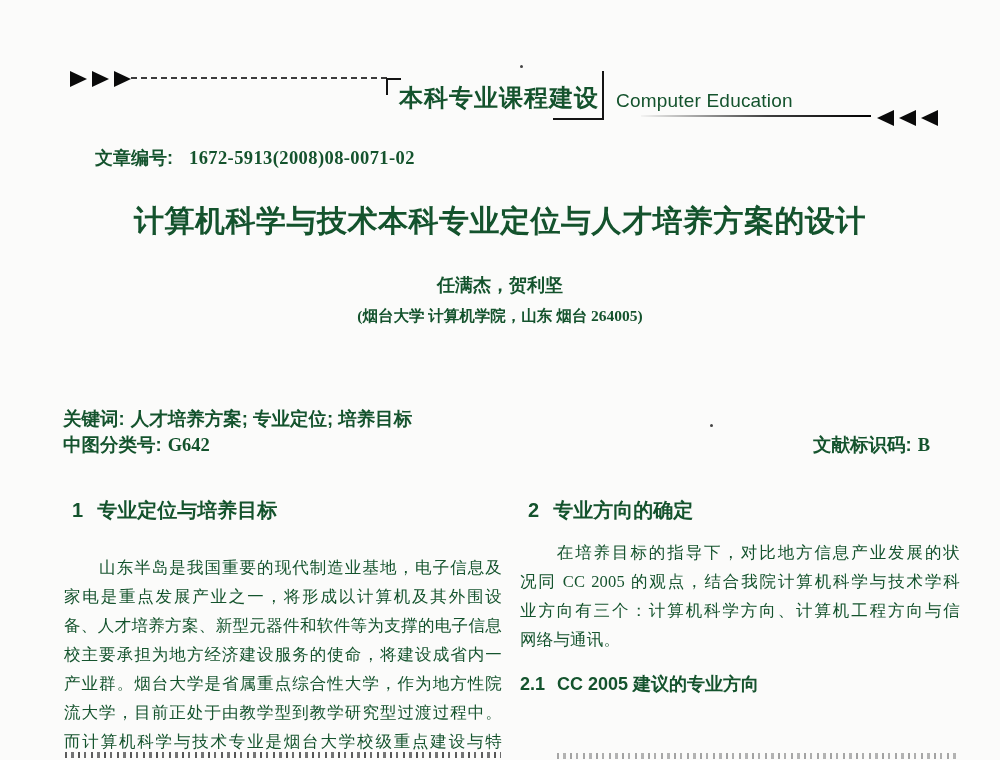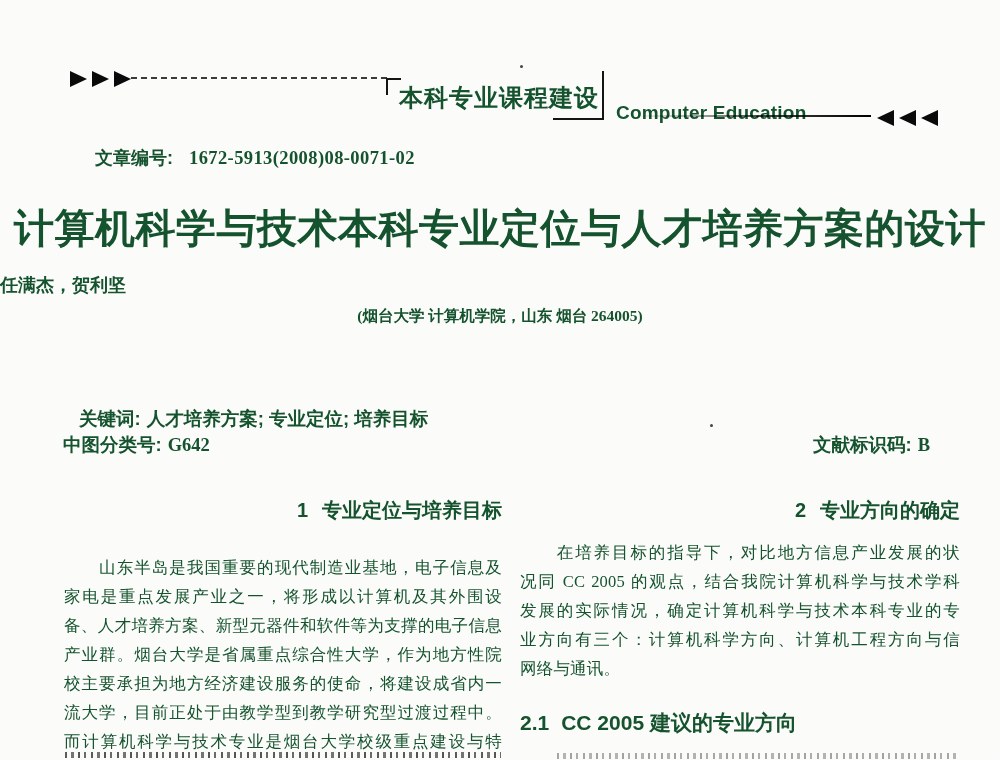--- a/index.html
+++ b/index.html
@@ -22,57 +22,57 @@
   .tri-group.back i{display:block;width:0;height:0;border-right:17px solid #0a0a0a;
     border-top:8px solid transparent;border-bottom:8px solid transparent;margin-left:5px;}
   .dash-rule{position:absolute;left:131px;top:77px;width:256px;height:0;
     border-top:2px dashed #3a3a3a;}
   .bracket-left{position:absolute;left:386px;top:78px;width:13px;height:15px;
     border-top:2px solid #141414;border-left:2px solid #141414;}
   .cn-col-title{position:absolute;left:399px;top:84px;width:202px;
     font-size:24px;font-weight:700;letter-spacing:1px;line-height:28px;white-space:nowrap;}
   .bracket-right{position:absolute;left:602px;top:71px;width:2px;height:49px;background:#141414;}
   .bracket-underline{position:absolute;left:553px;top:118px;width:49px;height:2px;background:#141414;}
-  .en-col-title{position:absolute;left:616px;top:90px;font-size:19px;font-weight:700;
-    letter-spacing:0.2px;white-space:nowrap;margin-top:12px;}
+  .en-col-title{position:absolute;left:616px;top:90px;font-size:19px;font-weight:400;
+    letter-spacing:0.2px;white-space:nowrap;}
   .rule-right{position:absolute;left:641px;top:115px;width:230px;height:2px;
     background:linear-gradient(to right,rgba(0,0,0,0.03),rgba(0,0,0,0.75) 55%,#000);}
   
   .article-no{position:absolute;left:95px;top:146px;font-size:18px;white-space:nowrap;}
   .article-no .lbl{font-weight:700;margin-right:16px;}
   .article-no .val{font-weight:600;letter-spacing:0.4px;font-size:18.5px;text-align:right;}
   .paper-title{position:absolute;left:0;right:0;top:201px;margin:0;text-align:center;
-    font-size:40px;font-weight:700;letter-spacing:0.5px;white-space:nowrap;}
-  .authors{position:absolute;left:0;right:0;top:273px;text-align:left;
+    font-size:30px;font-weight:700;letter-spacing:0.5px;white-space:nowrap;}
+  .authors{position:absolute;left:0;right:0;top:273px;text-align:center;
     font-size:18px;font-weight:600;}
   .affiliation{position:absolute;left:0;right:0;top:306px;text-align:center;
     font-size:15.5px;font-weight:600;}
   
   .abstract{position:absolute;left:63px;width:874px;top:349px;font-weight:600;}
   .abstract .tline{font-size:18px;height:30px;line-height:30px;}
-  .kw{position:absolute;left:79px;top:406px;font-size:18.5px;font-weight:700;white-space:nowrap;}
+  .kw{position:absolute;left:63px;top:406px;font-size:18.5px;font-weight:700;white-space:nowrap;}
   .kw .txt{font-weight:600;margin-left:6px;}
   .meta-row{position:absolute;left:63px;right:70px;top:432px;display:flex;
     justify-content:space-between;font-size:18.5px;}
   .meta-row .lbl{font-weight:700;}
   .meta-row .val{font-weight:600;margin-left:6px;font-family:"Liberation Serif","DejaVu Serif",serif;}
   
   .col{position:absolute;top:496px;}
   .col.left{left:64px;width:438px;}
   .col.right{left:520px;width:440px;}
-  .col h2{margin:2px 0 0;font-size:20px;font-weight:700;line-height:24px;white-space:nowrap;text-align:right;}
+  .col h2{margin:2px 8px 0;font-size:20px;font-weight:700;line-height:24px;white-space:nowrap;}
   .h-no{display:inline-block;margin-right:14px;}
   .par{margin:31px 0 0;}
   .col.right .par{margin-top:16px;}
   .par .tline{height:29px;line-height:29px;font-size:16.5px;letter-spacing:0.2px;
     white-space:nowrap;text-align:justify;text-align-last:justify;}
   .par.endleft .tline:last-child{text-align-last:left;}
   .abstract .tline{text-align:justify;text-align-last:justify;white-space:nowrap;}
   .abstract .tline:last-child{text-align-last:left;}
-  .col h3{margin:29px 0 0;font-size:21px;font-weight:700;line-height:22px;white-space:nowrap;}
+  .col h3{margin:19px 0 0;font-size:18px;font-weight:700;line-height:22px;white-space:nowrap;}
   .h3-no{display:inline-block;margin-right:12px;}
   
   .clip-strip{position:absolute;height:6px;
     background-image:repeating-linear-gradient(to right,
       #262626 0 2px,transparent 2px 6px,#474747 6px 9px,transparent 9px 13px,
       #1d1d1d 13px 15px,transparent 15px 19px,#3a3a3a 19px 21px,transparent 21px 26px);}
   .clip-strip.l{left:65px;top:752px;width:436px;opacity:0.75;}
   .clip-strip.r{left:557px;top:753px;width:400px;opacity:0.4;}
   .speck{position:absolute;width:3px;height:3px;background:#444;border-radius:50%;}
 </style>
@@ -124,35 +124,34 @@
   </div>
 
   <div class="col left">
     <h2 class="sans">
       <span class="h-no">1</span><span>专业定位与培养目标</span>
     </h2>
     <div class="par">
         <div class="tline">　　山东半岛是我国重要的现代制造业基地，电子信息及</div>
         <div class="tline">家电是重点发展产业之一，将形成以计算机及其外围设</div>
         <div class="tline">备、人才培养方案、新型元器件和软件等为支撑的电子信息</div>
+        <div class="tline">校主要承担为地方经济建设服务的使命，将建设成省内一</div>
         <div class="tline">产业群。烟台大学是省属重点综合性大学，作为地方性院</div>
-        <div class="tline">校主要承担为地方经济建设服务的使命，将建设成省内一</div>
         <div class="tline">流大学，目前正处于由教学型到教学研究型过渡过程中。</div>
         <div class="tline">而计算机科学与技术专业是烟台大学校级重点建设与特</div>
       </div>
   </div>
 
   <div class="col right">
     <h2 class="sans">
       <span class="h-no">2</span><span>专业方向的确定</span>
     </h2>
     <div class="par endleft">
         <div class="tline">　　在培养目标的指导下，对比地方信息产业发展的状</div>
         <div class="tline">况同 CC 2005 的观点，结合我院计算机科学与技术学科</div>
-        <div class="tline">发展的实际情况，确定计算机科学与技术本科专业的专</div>
         <div class="tline">业方向有三个：计算机科学方向、计算机工程方向与信</div>
         <div class="tline">网络与通讯。</div>
       </div>
     <h3 class="sans">
       <span class="h3-no">2.1</span><span>CC 2005 建议的专业方向</span>
     </h3>
   </div>
 
   <div class="clip-strip l"></div>
   <div class="clip-strip r"></div>

